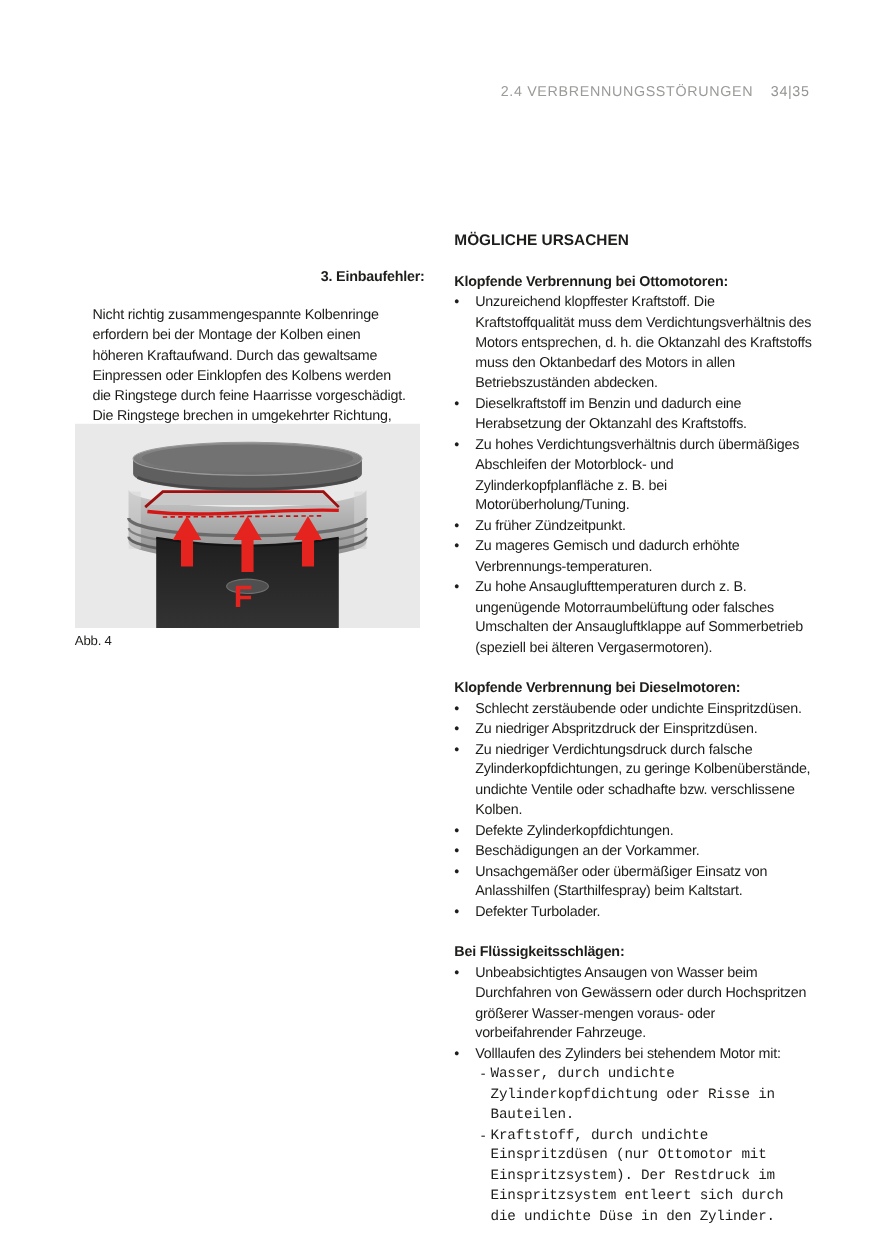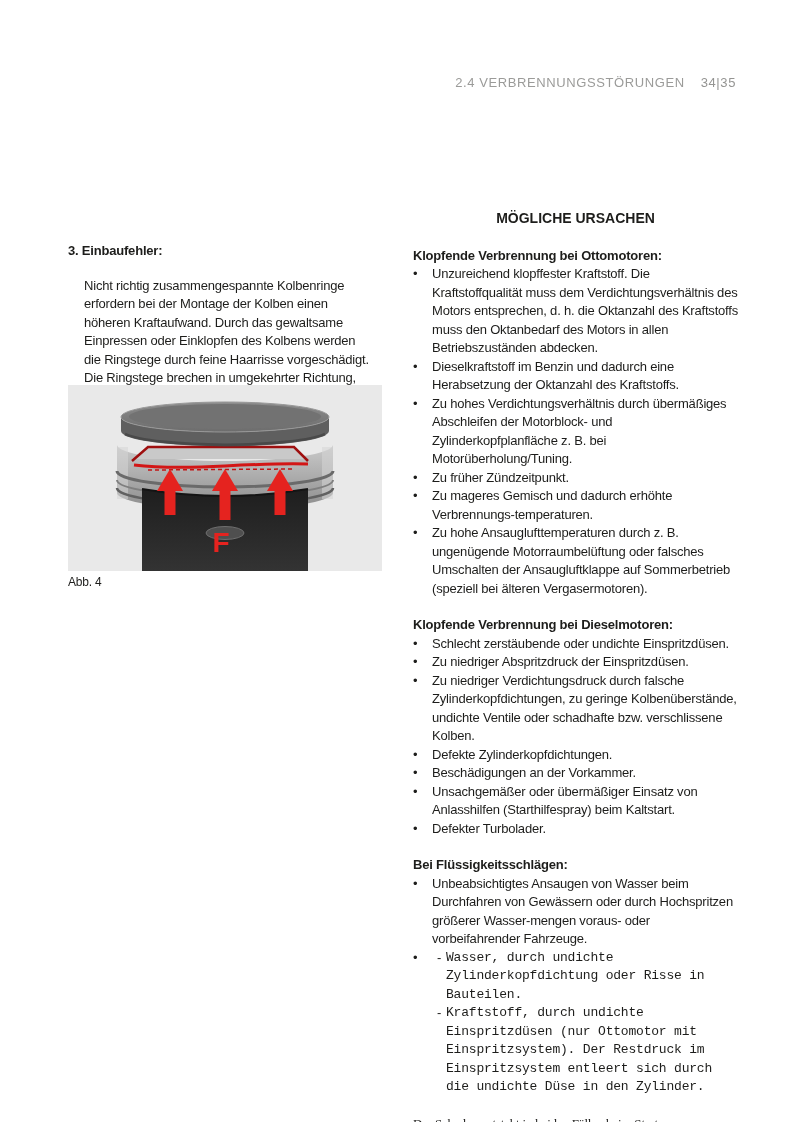--- a/index.html
+++ b/index.html
@@ -13,22 +13,22 @@
   }
   .header{
     position:absolute;top:75px;right:57px;
     font-size:13px;letter-spacing:.6px;
     color:#9b9b99;white-space:nowrap;
   }
   .header .pagenums{margin-left:16px;color:#949492;}
   .col{position:absolute;font-size:13px;line-height:18.5px;letter-spacing:-.2px;}
   .left-col{left:68px;top:242px;width:318px;}
   .right-col{left:413px;top:209px;width:325px;}
-  .h-sub{font-weight:bold;font-size:13px;margin:0 0 2px 0;}
-  .h-main{font-weight:bold;font-size:14px;letter-spacing:0;margin:0 0 19px 0;text-align:center;}
+  .h-sub{font-weight:bold;font-size:13px;margin:0 0 2px 0;text-align:right;}
+  .h-main{font-weight:bold;font-size:14px;letter-spacing:0;margin:0 0 19px 0;}
   .para{margin:16px;}
   .section{margin:0 0 18px 0;}
   .section-title{font-weight:bold;margin:0;}
   .bullet-item{display:flex;align-items:flex-start;}
   .bullet-item .marker{flex:0 0 19px;}
   .bullet-item .itext{flex:1;}
   .sub-item{display:flex;align-items:flex-start;margin-left:5px;}
   .sub-item .dash{flex:0 0 9px;}
   .sub-item .stext{flex:1;font-family:Liberation Mono, monospace;}
   .closing{margin-top:0;font-family:Liberation Serif, serif;}
@@ -206,20 +206,21 @@
           <p class="section-title">Bei Flüssigkeitsschlägen:</p>
           <div class="bullet-item">
             <span class="marker">•</span>
             <div class="itext">
               <div>Unbeabsichtigtes Ansaugen von Wasser beim Durchfahren von Gewässern oder durch Hochspritzen größerer Wasser-mengen voraus- oder vorbeifahrender Fahrzeuge.</div>
             </div>
           </div>
           <div class="bullet-item">
             <span class="marker">•</span>
             <div class="itext">
+              <div>Volllaufen des Zylinders bei stehendem Motor mit:</div>
               <div class="sub-item">
                 <span class="dash">-</span>
                 <div class="stext">Wasser, durch undichte Zylinderkopfdichtung oder Risse in Bauteilen.</div>
               </div>
               <div class="sub-item">
                 <span class="dash">-</span>
                 <div class="stext">Kraftstoff, durch undichte Einspritzdüsen (nur Ottomotor mit Einspritzsystem). Der Restdruck im Einspritzsystem entleert sich durch die undichte Düse in den Zylinder.</div>
               </div>
             </div>
           </div>

